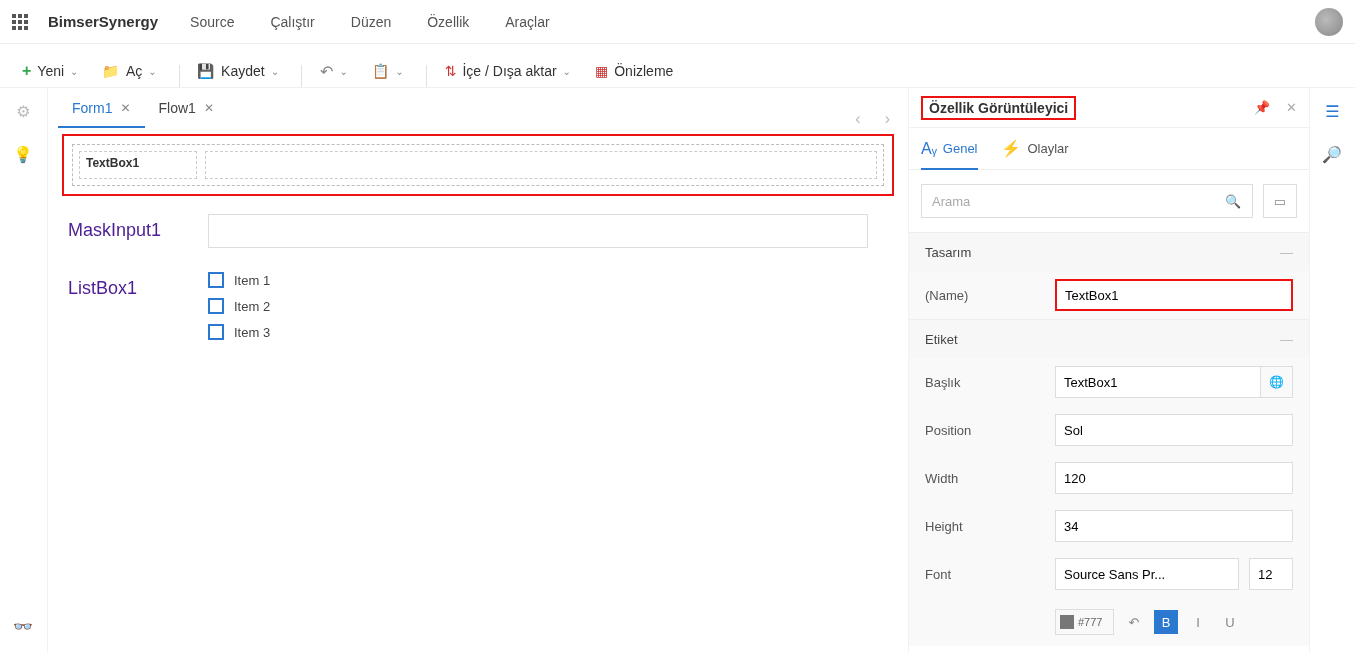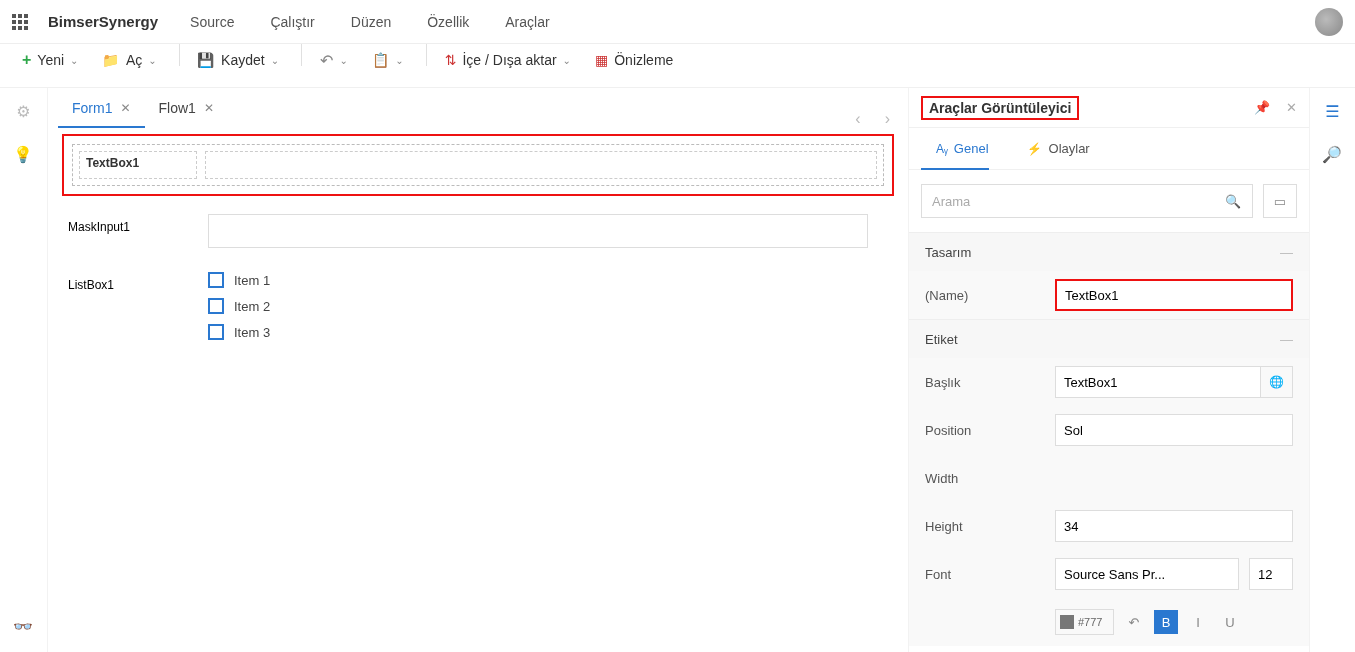--- a/index.html
+++ b/index.html
@@ -8,21 +8,21 @@
 
 .menubar { height:44px; display:flex; align-items:center; padding:0 12px; border-bottom:1px solid #eee; }
 .apps-grid { width:16px; height:16px; display:grid; grid-template-columns:repeat(3,4px); grid-template-rows:repeat(3,4px); gap:2px; margin-right:20px; cursor:pointer; }
 .apps-grid span { background:#555; }
 .brand { font-weight:600; font-size:15px; color:#333; margin-right:32px; }
 .menubar-item { color:#555; margin-right:36px; cursor:pointer; font-size:14px; }
 .spacer { flex:1; }
 .avatar { width:28px; height:28px; border-radius:50%; background:radial-gradient(circle at 40% 40%,#bbb,#888); cursor:pointer; }
 
 
-.toolbar { height:44px; display:flex; align-items:flex-start; padding:0 12px; background:#fff; border-bottom:1px solid #f0f0f0; }
+.toolbar { height:44px; display:flex; align-items:flex-end; padding:0 12px; background:#fff; border-bottom:1px solid #f0f0f0; }
 .tbtn { display:flex; align-items:center; height:32px; padding:0 10px; cursor:pointer; color:#333; font-size:14px; margin-right:4px; }
 .chev { margin-left:6px; font-size:10px; color:#888; }
 .tsep { width:1px; height:22px; background:#e0e0e0; margin:0 8px; }
 .ico-plus::before { content:"+"; color:#2fa84a; font-size:16px; font-weight:600; margin-right:6px; }
 .ico-folder::before { content:"📁"; margin-right:6px; }
 .ico-floppy::before { content:"💾"; margin-right:6px; }
 .ico-undo::before { content:"↶"; color:#888; font-size:16px; }
 .ico-clip::before { content:"📋"; }
 .ico-io::before { content:"⇅"; color:#c33; margin-right:6px; }
 .ico-prev::before { content:"▦"; color:#c33; margin-right:6px; }
@@ -44,39 +44,39 @@
 
 .canvas { flex:1; position:relative; padding:6px 14px 14px 14px; overflow:auto; }
 
 .row-highlight { border:2px solid #e11; padding:8px; margin-bottom:18px; }
 .row-box { border:1px dashed #bbb; padding:6px; }
 .row-inner { display:flex; gap:8px; }
 .row-label-cell { width:118px; border:1px dashed #ccc; padding:4px 6px; font-size:12px; font-weight:600; color:#333; }
 .row-field-cell { flex:1; border:1px dashed #ccc; height:28px; }
 
 .form-row { display:flex; align-items:flex-start; margin-bottom:24px; padding-left:6px; }
-.form-row .lbl { width:140px; color:#000000; font-size:12px; padding-top:6px; }
+.form-row .lbl { width:140px; color:#4c1d95; font-size:18px; padding-top:6px; }
 .form-row .fld { flex:1; }
 .txtinput { width:100%; max-width:660px; height:34px; border:1px solid #ddd; padding:0 8px; font-size:13px; }
 
 .chk { display:flex; align-items:center; gap:10px; margin-bottom:10px; font-size:13px; color:#444; }
 .chk .box { width:16px; height:16px; border:2px solid #2a78d0; }
 
 
 .props { width:400px; display:flex; flex-direction:column; background:#fff; }
 .props-head { height:40px; display:flex; align-items:center; padding:0 12px; border-bottom:1px solid #f0f0f0; }
 .props-title { font-size:14px; font-weight:600; border:2px solid #e11; padding:2px 6px; }
 .props-head .headicons { margin-left:auto; display:flex; gap:16px; color:#aaa; font-size:13px; }
 .props-head .headicons span { cursor:pointer; }
 
 .props-tabs { height:42px; display:flex; align-items:center; padding:0 12px; gap:24px; border-bottom:1px solid #f0f0f0; }
 .ptab { display:flex; align-items:center; gap:6px; font-size:13px; cursor:pointer; color:#555; height:42px; position:relative; }
 .ptab.active { color:#2a78d0; }
 .ptab.active::after { content:""; position:absolute; left:0; right:0; bottom:0; height:2px; background:#2a78d0; }
-.ptab .pico { font-size:12px;margin-left:15px; }
+.ptab .pico { font-size:16px; }
 
 .search-row { padding:14px 12px; display:flex; gap:10px; align-items:center; }
 .search-row .sinput { flex:1; height:34px; border:1px solid #ddd; display:flex; align-items:center; padding:0 10px; color:#aaa; justify-content:space-between; font-size:13px; }
 .search-row .sbtn { width:34px; height:34px; border:1px solid #ddd; display:flex; align-items:center; justify-content:center; color:#888; cursor:pointer; }
 
 .section { border-top:1px solid #eee; }
 .section-h { background:#f7f7f7; height:38px; display:flex; align-items:center; padding:0 16px; font-size:13px; justify-content:space-between; color:#444; }
 .section-h .collapse { color:#bbb; cursor:pointer; }
 .prop-row { display:flex; align-items:center; padding:8px 16px; background:#fafafa; min-height:48px; }
 .prop-row:nth-child(odd){ background:#fff; }
@@ -221,21 +221,21 @@
               <span class="box"></span>
               <span>Item 3</span>
             </div>
         </div>
       </div>
     </div>
   </div>
 
   <div class="props">
     <div class="props-head">
-      <span class="props-title">Araçlar Görüntüleyici</span>
+      <span class="props-title">Özellik Görüntüleyici</span>
       <div class="headicons">
         <span>📌</span>
         <span>✕</span>
       </div>
     </div>
 
     <div class="props-tabs">
       <div class="ptab active">
           <span class="pico">Aᵧ</span>
           <span>Genel</span>
@@ -278,20 +278,21 @@
             <div class="sidebtn">🌐</div>
           </div>
         </div>
       </div>
       <div class="prop-row">
         <div class="pl">Position</div>
         <div class="pv"><input class="pinput" value="Sol" style=""></div>
       </div>
       <div class="prop-row">
         <div class="pl">Width</div>
+        <div class="pv"><input class="pinput" value="120" style=""></div>
       </div>
       <div class="prop-row">
         <div class="pl">Height</div>
         <div class="pv"><input class="pinput" value="34" style=""></div>
       </div>
       <div class="prop-row">
         <div class="pl">Font</div>
         <div class="pv">
           <div class="two-inputs">
             <input class="pinput" value="Source Sans Pr..." style="">

